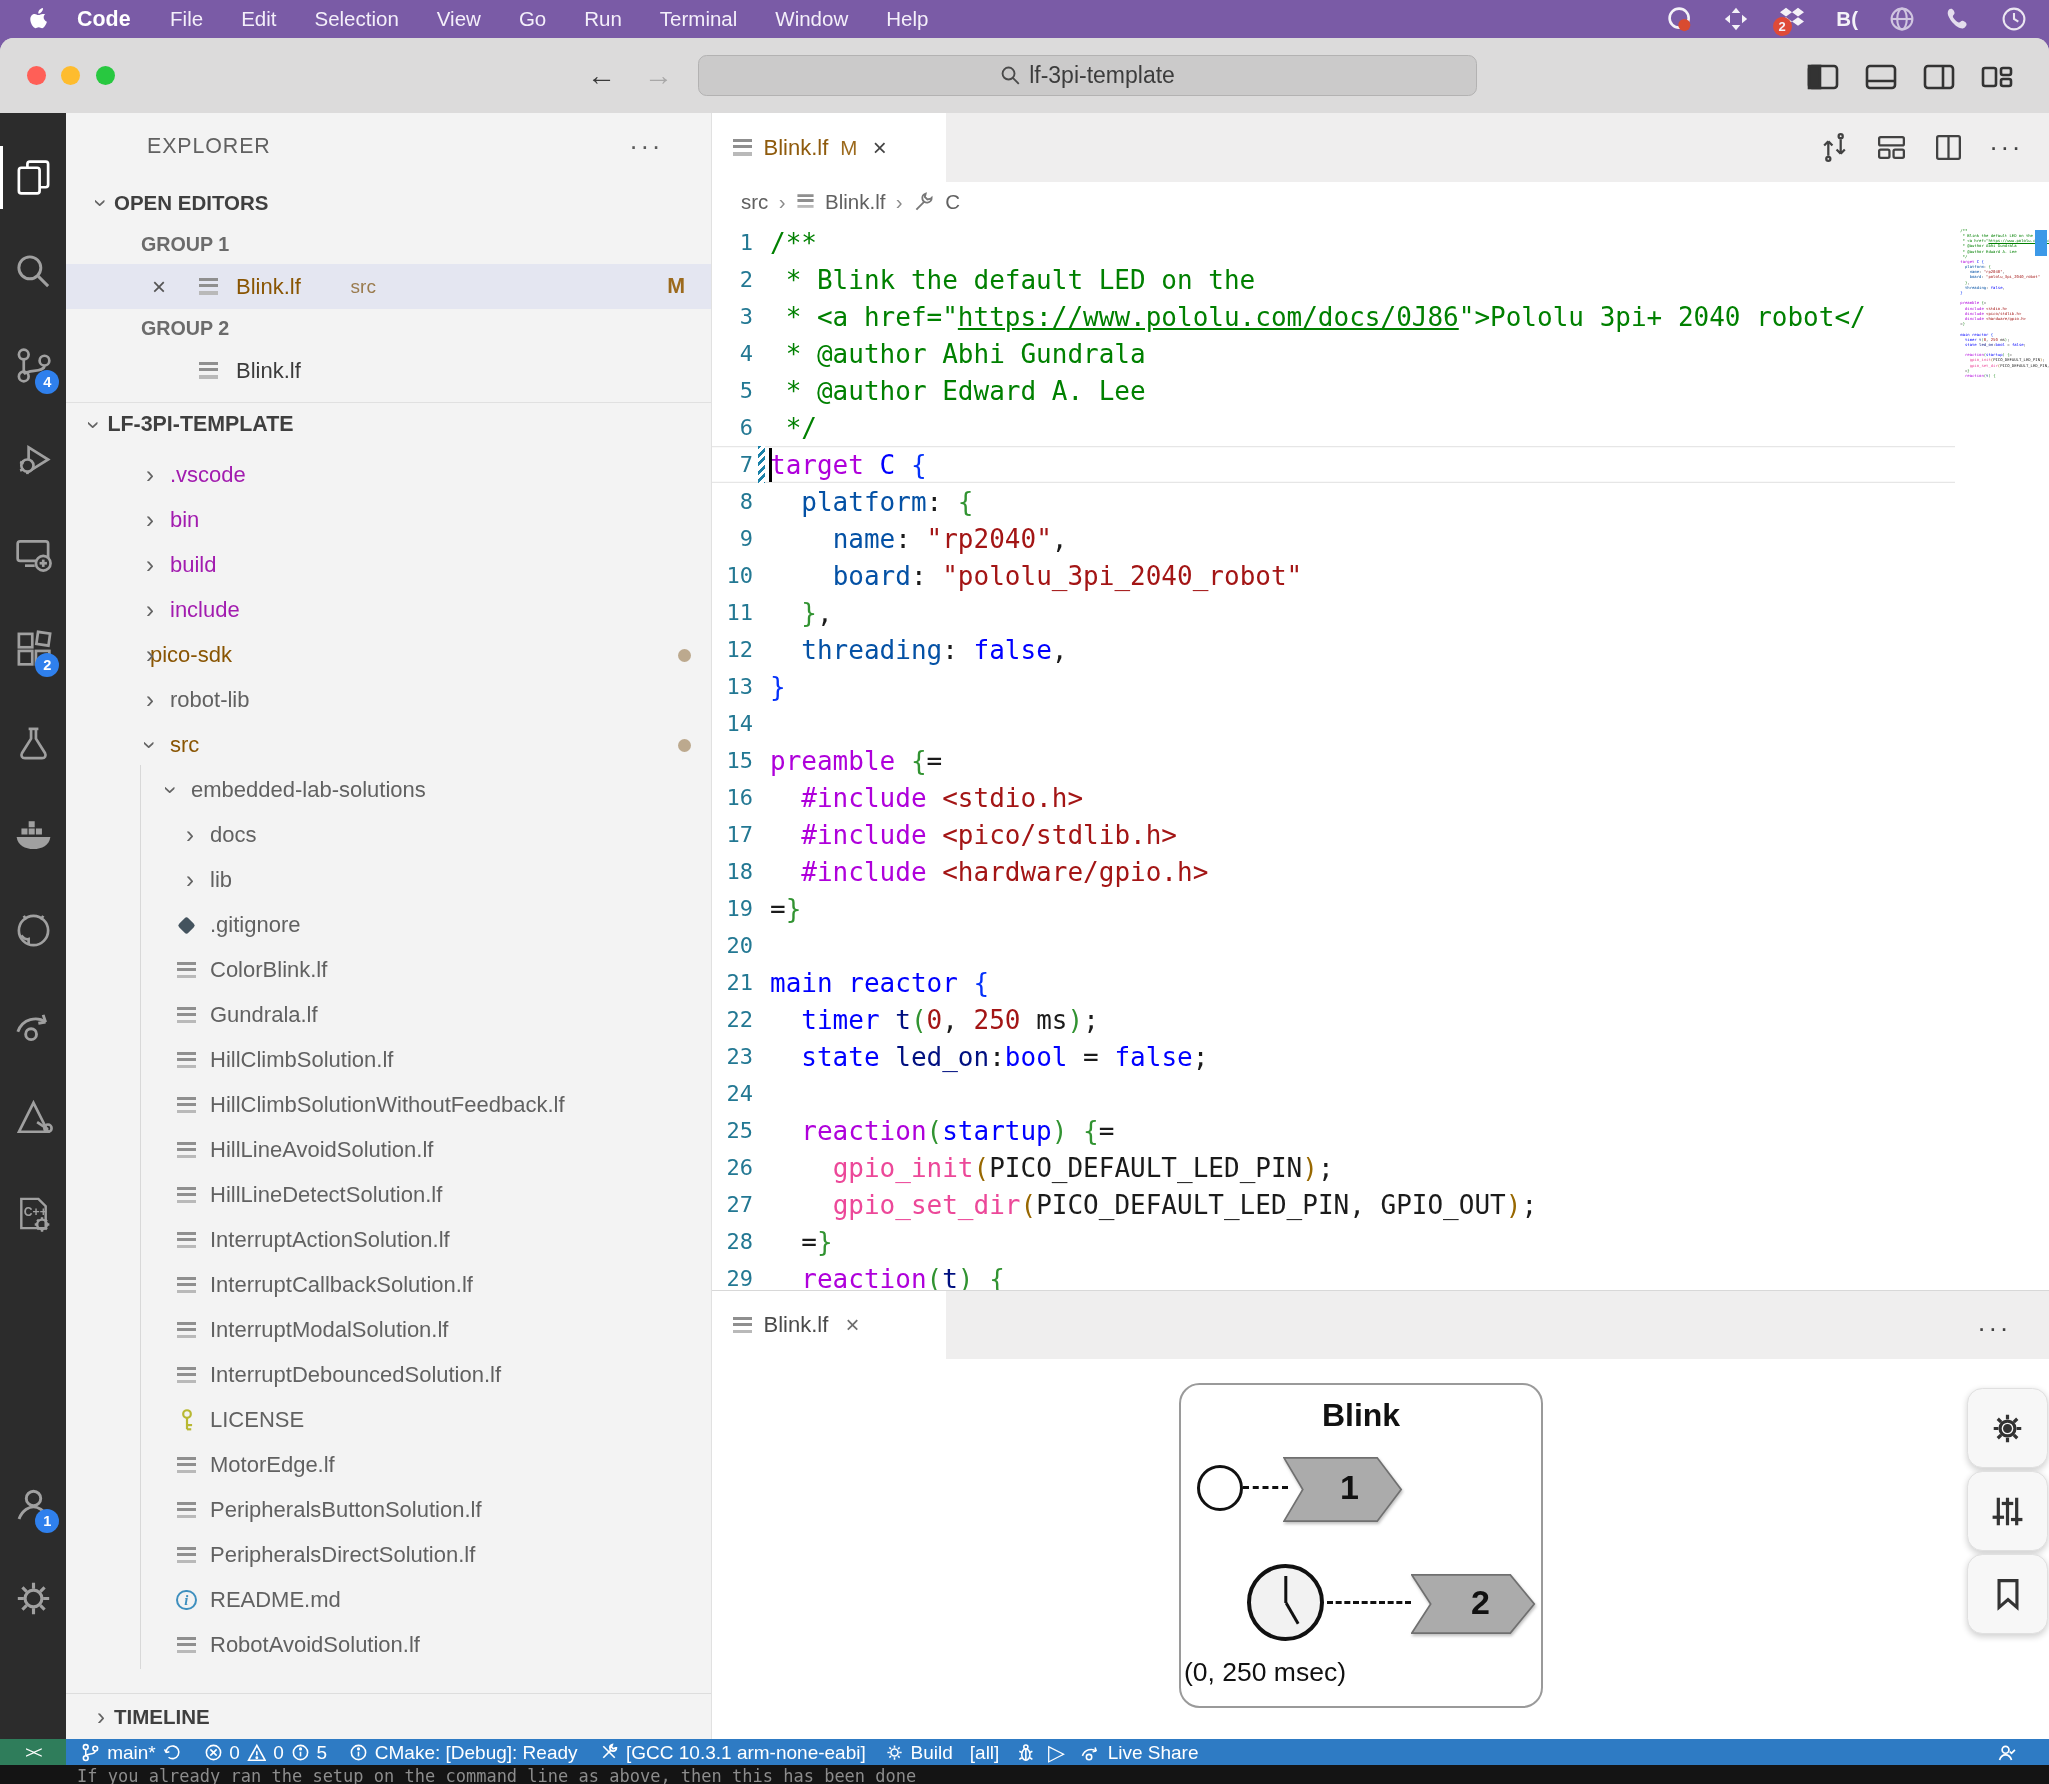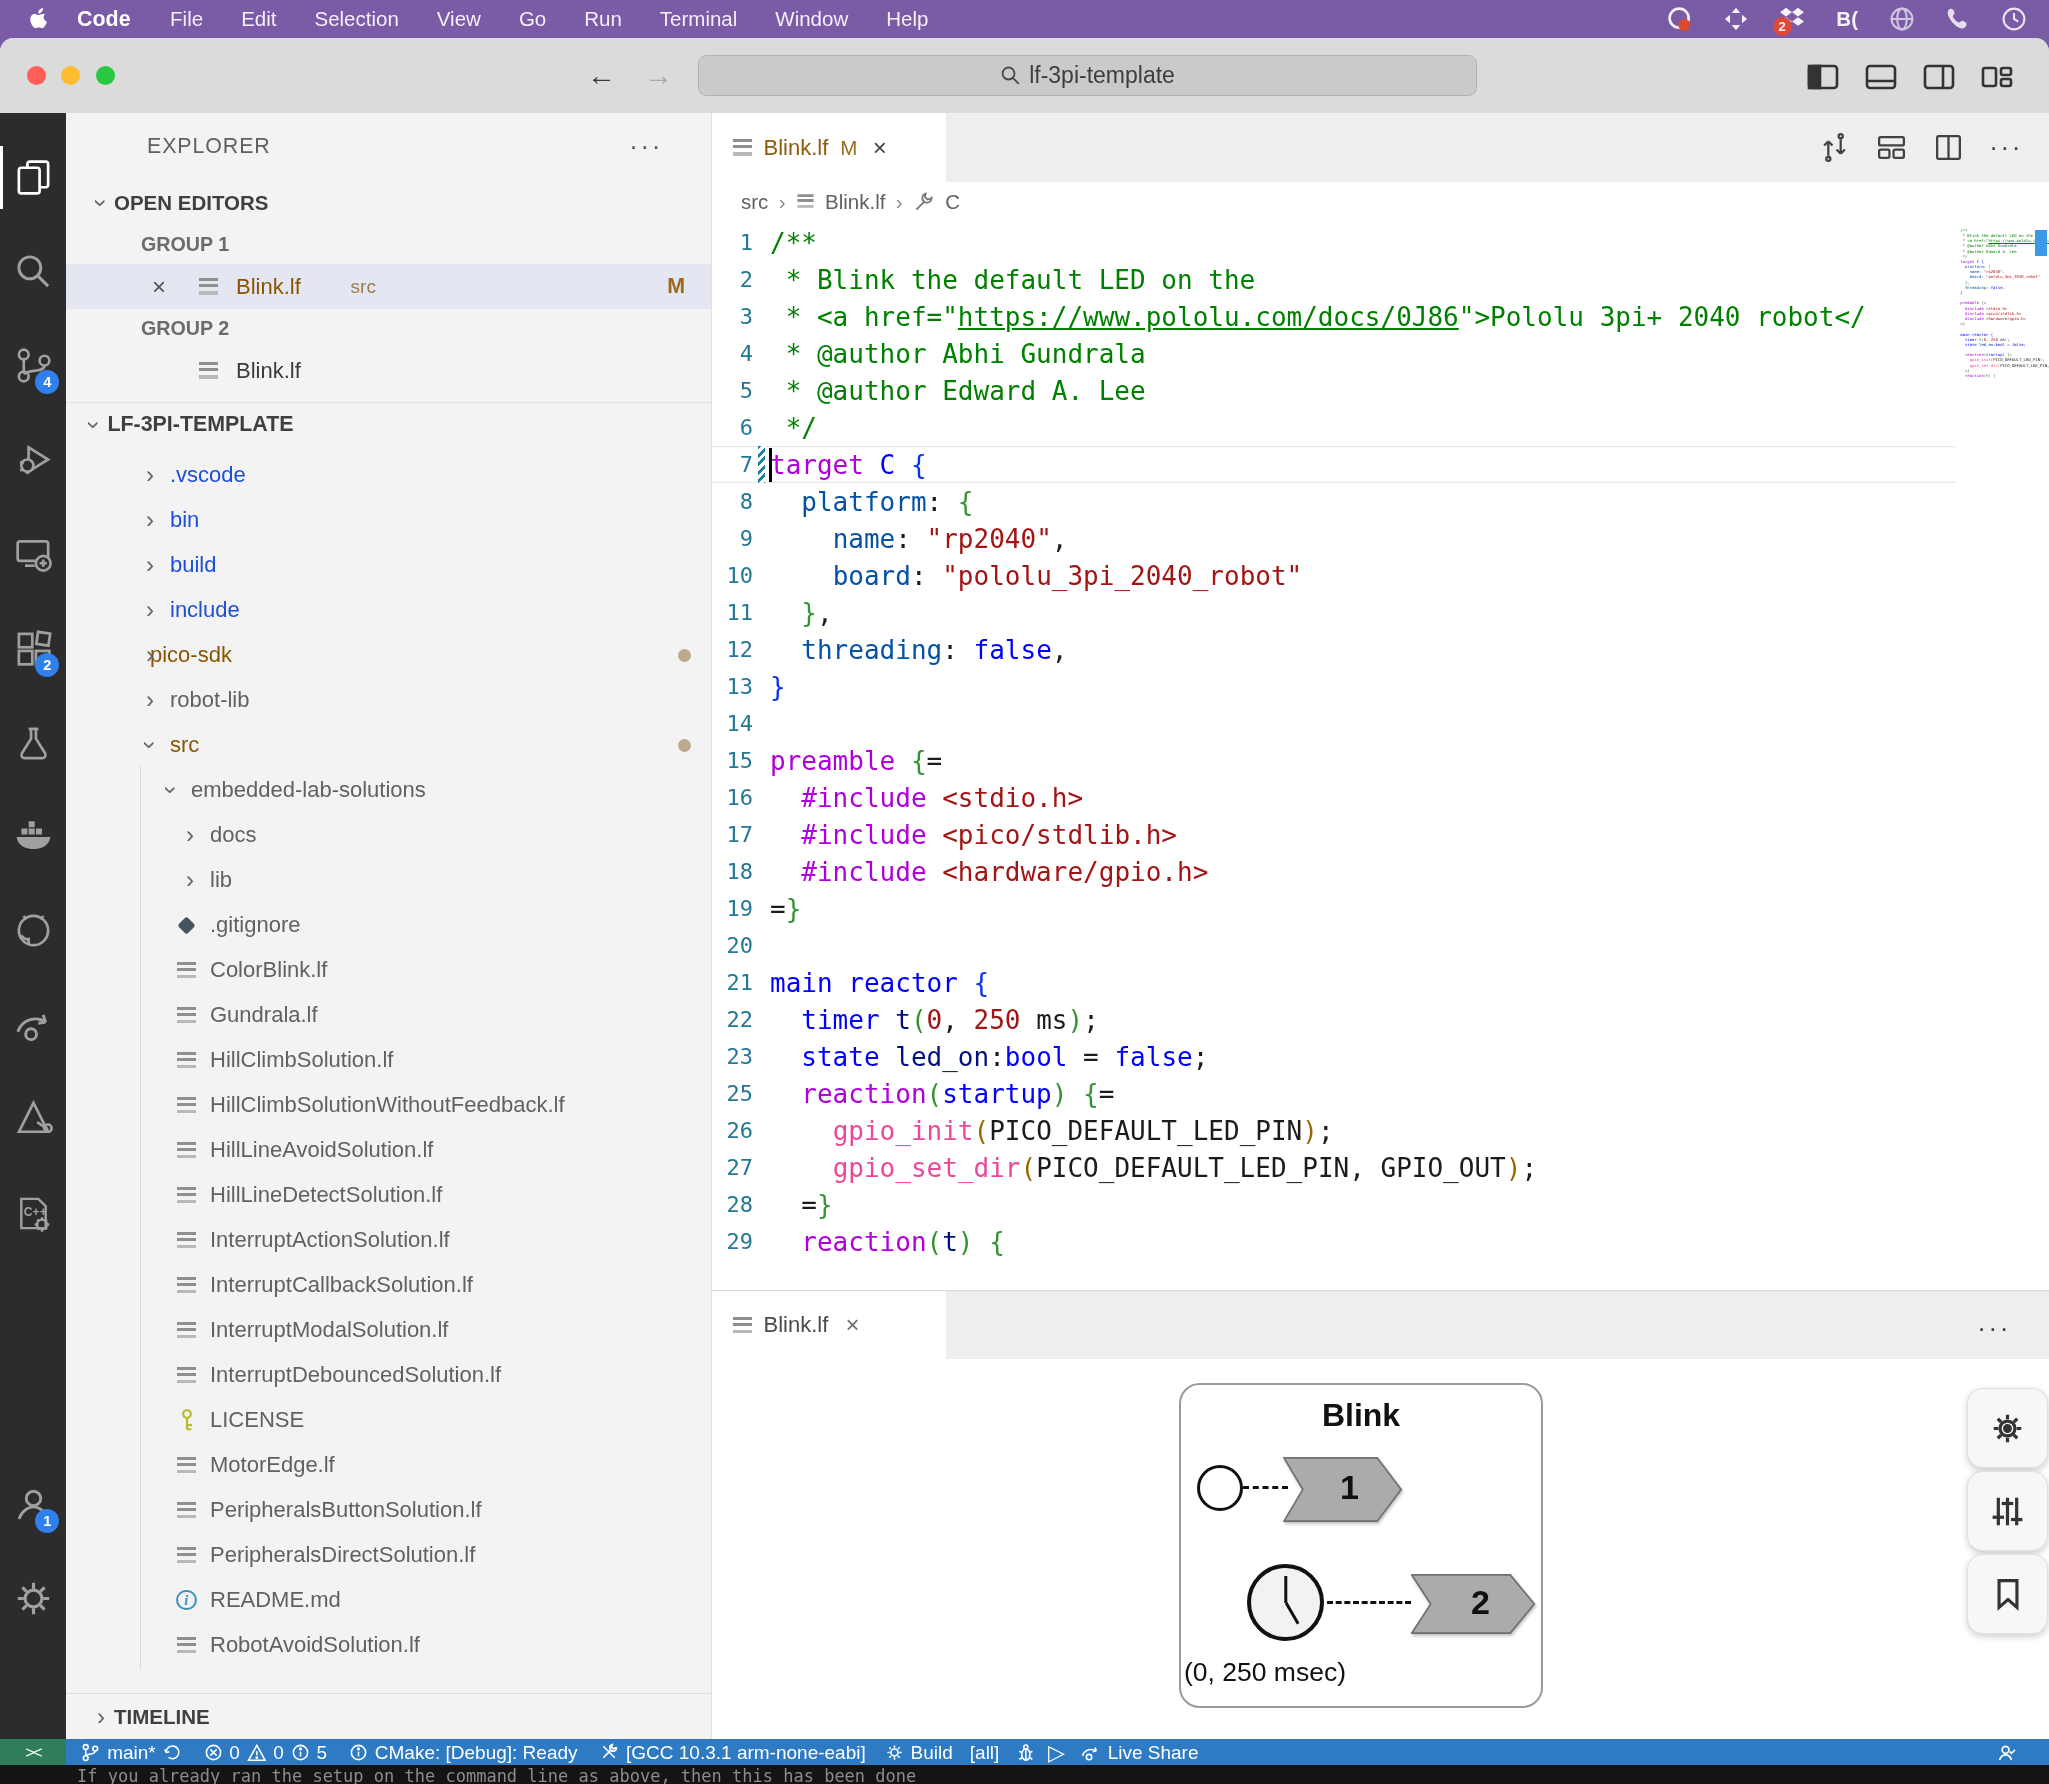--- a/index.html
+++ b/index.html
@@ -61,21 +61,21 @@
   .oe-label.mod { color:#895503; }
   .oe-detail { color:#9A7B4E; font-size:19px; margin-left:8.6px; }
   .oe-m { position:absolute; right:26px; color:#9C6A1D; font-weight:bold; font-size:21.4px; }
   #sb-divider { height:0.9px; background:#E0E0E0; margin-top:8.6px; }
   #project-head { height:45px; display:flex; align-items:center; font-weight:bold; color:#3F3F3F; font-size:21.4px; }
   #project-head .chev { margin-left:15.4px; }
   #tree { flex:1; overflow:hidden; position:relative; padding-top:5.1px; }
   .t-row { height:45px; display:flex; align-items:center; position:relative; font-size:22px; color:#616161; }
   .t-ico { position:absolute; }
   .t-label { white-space:nowrap; }
-  .t-label.dim { color:#1d4ed8; }
+  .t-label.dim { color:#a21caf; }
   .t-label.mod { color:#895503; }
   .guide { position:absolute; left:74px; top:318px; height:904px; width:0.9px; background:#D8D8D8; }
   .dotb { position:absolute; right:20.5px; top:16.3px; width:13px; height:13px; border-radius:50%; background:#BCA98E; }
   #timeline { height:46px; border-top:0.9px solid #DDD; display:flex; align-items:center; font-weight:bold; color:#3F3F3F; font-size:20.5px; }
   #timeline .chev { margin-left:22px; }
   .chev { display:inline-block; width:26px; color:#646464; font-size:24px; font-weight:normal; text-align:center; }
   .chev.open { transform:rotate(90deg); }
   .lf-ico { display:inline-block; width:19px; height:16.3px;
             background:linear-gradient(#8F8F8F 0 3.4px, transparent 3.4px 6px, #8F8F8F 6px 9.4px, transparent 9.4px 13px, #B9B9B9 13px 16.3px); }
   .git-ico { display:inline-block; width:13px; height:13px; background:#44535E; transform:rotate(45deg); border-radius:2.6px; }
@@ -653,20 +653,25 @@
               <span class="ln">22</span>
               <span class="gut"></span>
               <span class="ctext"><span class="pl">  </span><span class="kb">timer</span><span class="pl"> </span><span class="vr">t</span><span class="b2">(</span><span class="nm">0</span><span class="pl">, </span><span class="nm">250</span><span class="pl"> ms</span><span class="b2">)</span><span class="pl">;</span></span>
             </div>
             <div class="crow">
               <span class="ln">23</span>
               <span class="gut"></span>
               <span class="ctext"><span class="pl">  </span><span class="kb">state</span><span class="pl"> </span><span class="vr">led_on</span><span class="pl">:</span><span class="kb">bool</span><span class="pl"> = </span><span class="kb">false</span><span class="pl">;</span></span>
             </div>
             <div class="crow">
+              <span class="ln">24</span>
+              <span class="gut"></span>
+              <span class="ctext"></span>
+            </div>
+            <div class="crow">
               <span class="ln">25</span>
               <span class="gut"></span>
               <span class="ctext"><span class="pl">  </span><span class="kp">reaction</span><span class="b2">(</span><span class="kb">startup</span><span class="b2">)</span><span class="pl"> </span><span class="b2">{</span><span class="pl">=</span></span>
             </div>
             <div class="crow">
               <span class="ln">26</span>
               <span class="gut"></span>
               <span class="ctext"><span class="pl">    </span><span class="fn">gpio_init</span><span class="b3">(</span><span class="pl">PICO_DEFAULT_LED_PIN</span><span class="b3">)</span><span class="pl">;</span></span>
             </div>
             <div class="crow">

